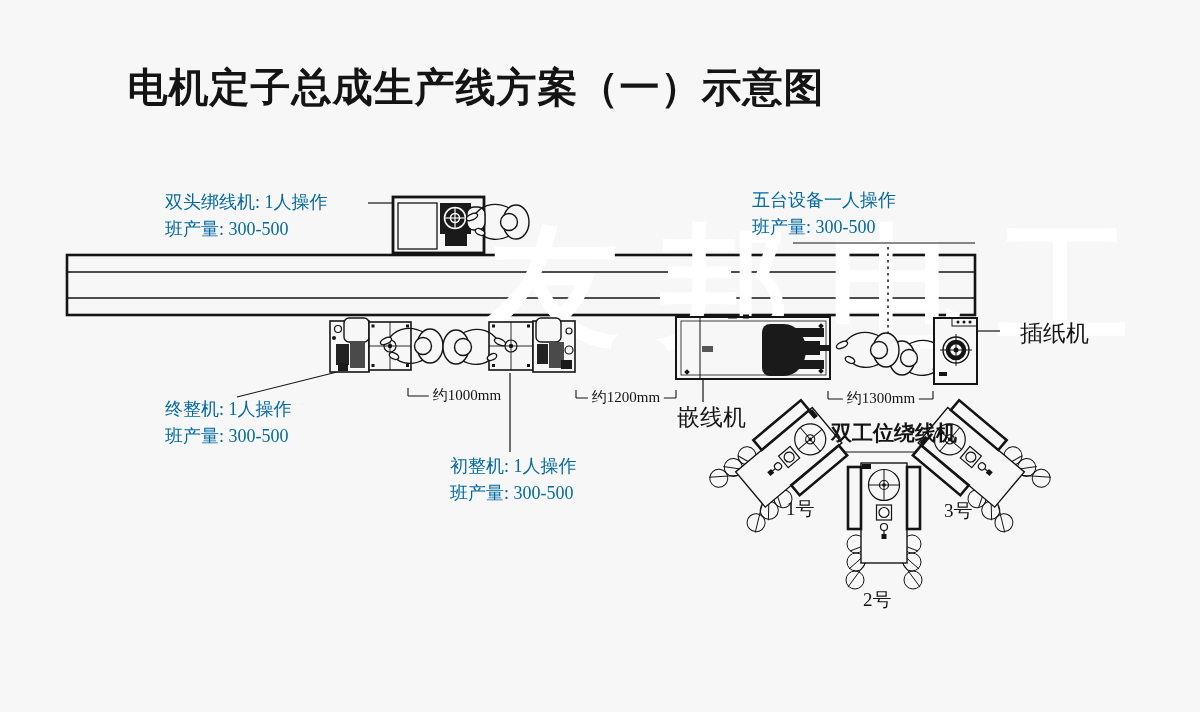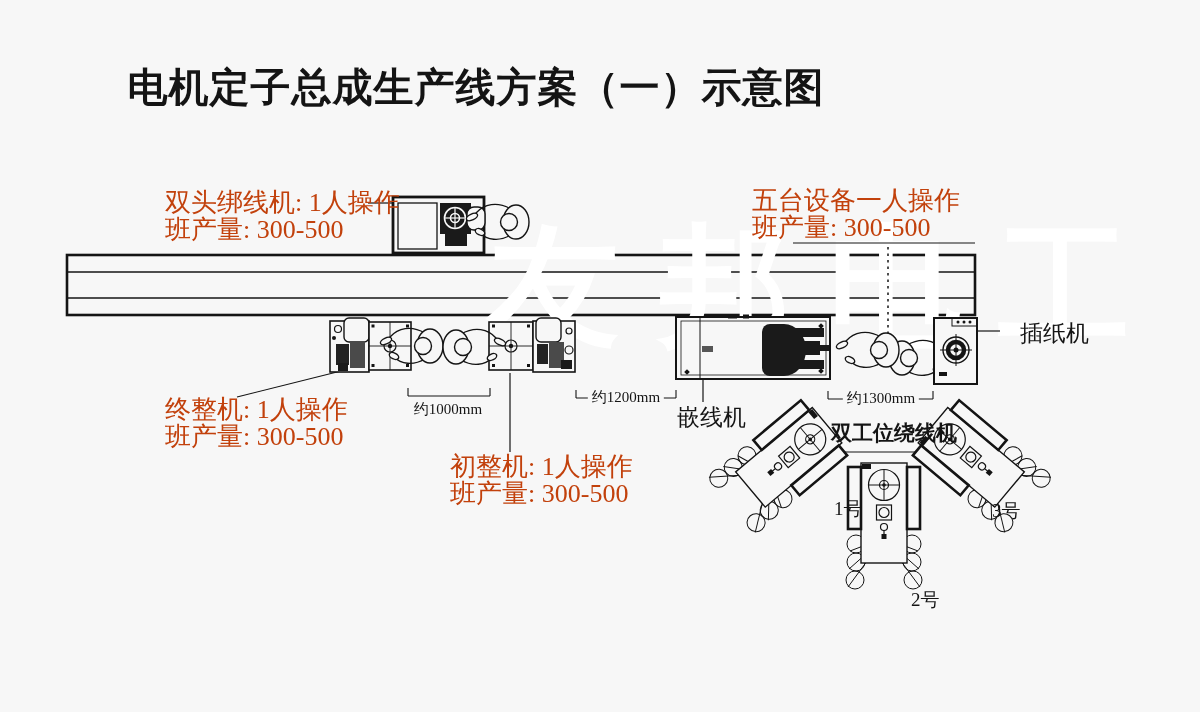--- a/index.html
+++ b/index.html
@@ -3,21 +3,21 @@
 <meta charset="utf-8">
 <style>
   html,body{margin:0;padding:0;}
   body{
     width:1200px;height:712px;position:relative;overflow:hidden;
     background:#f7f7f7;
     font-family:"Liberation Serif","DejaVu Serif",serif;
     color:#141414;
   }
   .stage{position:absolute;left:0;top:0;width:1200px;height:712px;}
-  .label{position:absolute;white-space:nowrap;font-size:26px;line-height:27px;color:#c2410c;}
+  .label{position:absolute;white-space:nowrap;font-size:18px;line-height:27px;color:#0369a1;}
   .label .ln{display:block;}
   .title{
     position:absolute;left:0;top:60px;width:952px;text-align:center;
     font-size:40px;font-weight:bold;letter-spacing:1px;
   }
   .dim{
     position:absolute;font-size:15px;transform:translateX(-50%);
     background:#f7f7f7;padding:0 4px;white-space:nowrap;
   }
   .ghost-text{
@@ -33,21 +33,21 @@
   }
   .stamp .yb{
     display:block;margin-top:8px;font-size:37px;line-height:38px;
     font-style:italic;font-weight:bold;color:#e8666e;
   }
   .stamp .yb-name{
     display:block;font-size:18px;line-height:20px;font-weight:bold;
     color:#dd4040;letter-spacing:7px;margin-left:7px;
   }
   .w-label{position:absolute;font-size:21px;font-weight:bold;white-space:nowrap;}
-  .num-label{position:absolute;font-size:19px;white-space:nowrap;margin-left:48px;}
+  .num-label{position:absolute;font-size:19px;white-space:nowrap;}
   .m-label{position:absolute;font-size:23px;white-space:nowrap;}
   svg{position:absolute;left:0;top:0;}
 </style>
 </head>
 <body>
 
 <div class="stage">
 
   <svg width="1200" height="712">
     <g stroke="#141414" fill="none">
@@ -241,17 +241,17 @@
   </div>
 
   <div class="m-label" style="left:677px;top:402px;">嵌线机</div>
   <div class="m-label" style="left:1003px;top:318px;margin-left:17px;">插纸机</div>
 
   <div class="w-label" style="left:831px;top:419px;">双工位绕线机</div>
   <div class="num-label" style="left:786px;top:496px;">1号</div>
   <div class="num-label" style="left:863px;top:587px;">2号</div>
   <div class="num-label" style="left:944px;top:498px;">3号</div>
 
-  <div class="dim" style="left:448px;top:386px;margin-top:14px;">约1000mm</div>
+  <div class="dim" style="left:467px;top:386px;">约1000mm</div>
   <div class="dim" style="left:626px;top:388px;font-family:Liberation Serif, serif;">约1200mm</div>
   <div class="dim" style="left:881px;top:389px;">约1300mm</div>
 
 </div>
 
 </body></html>

